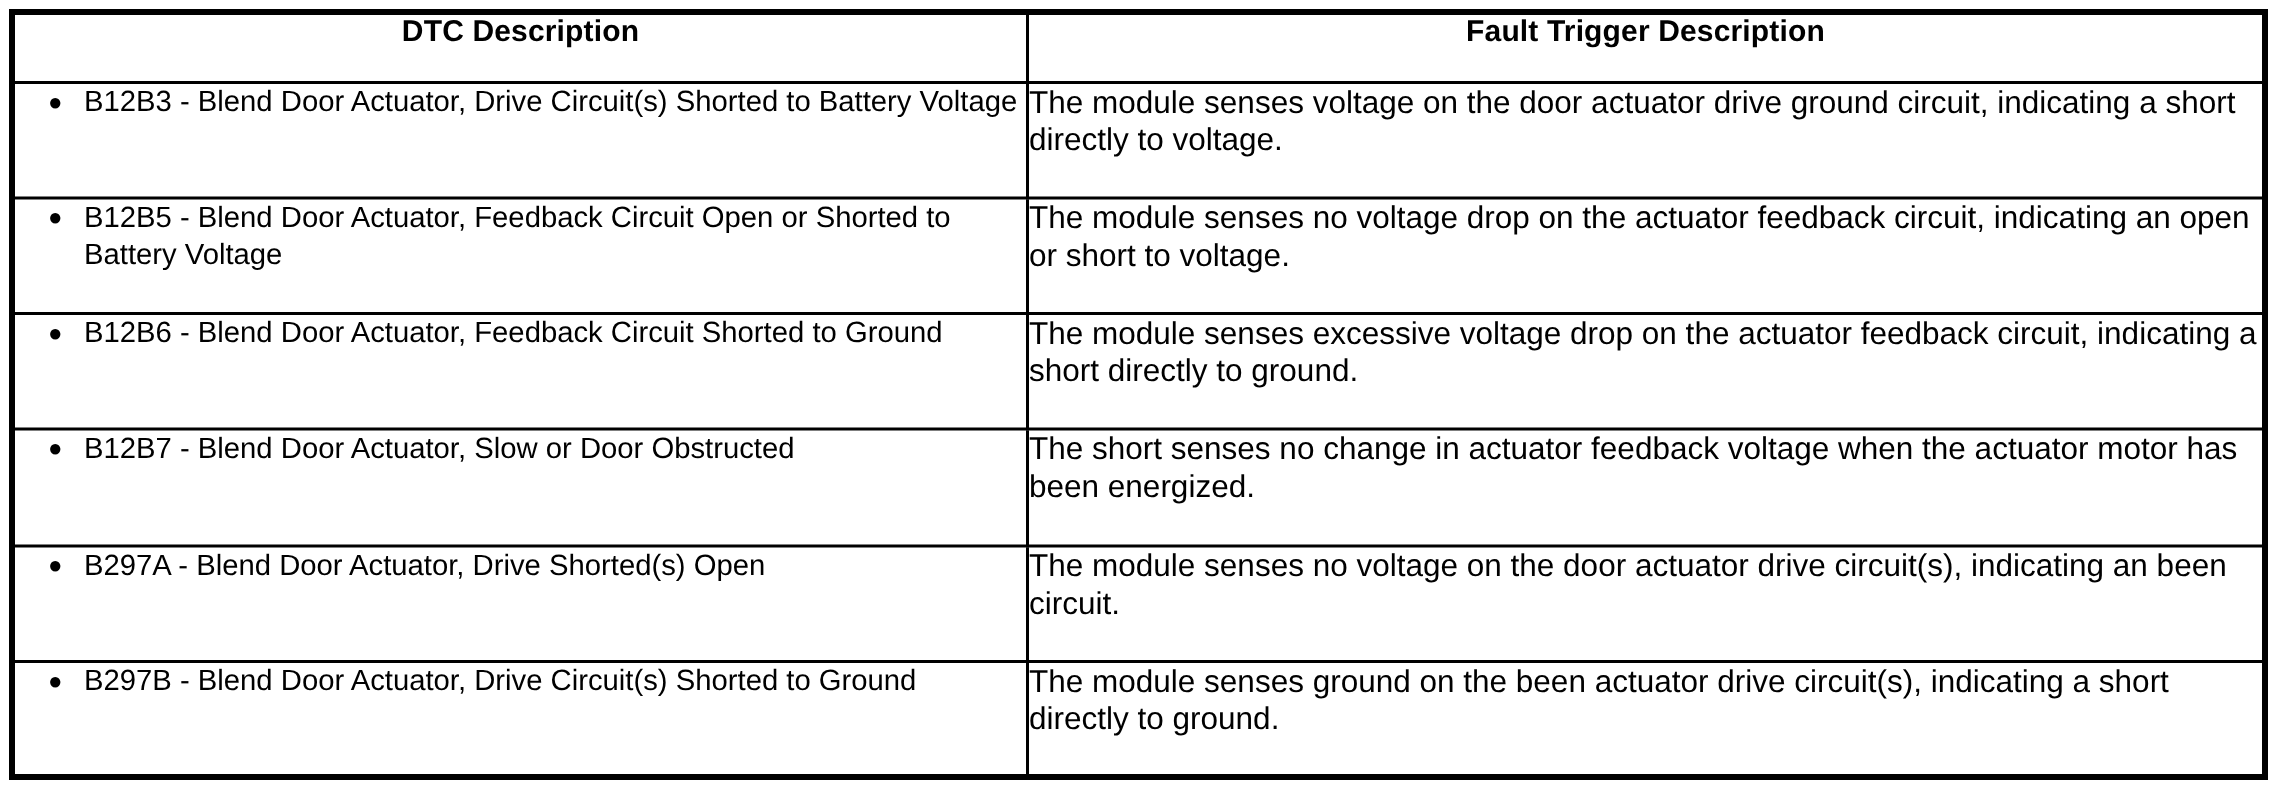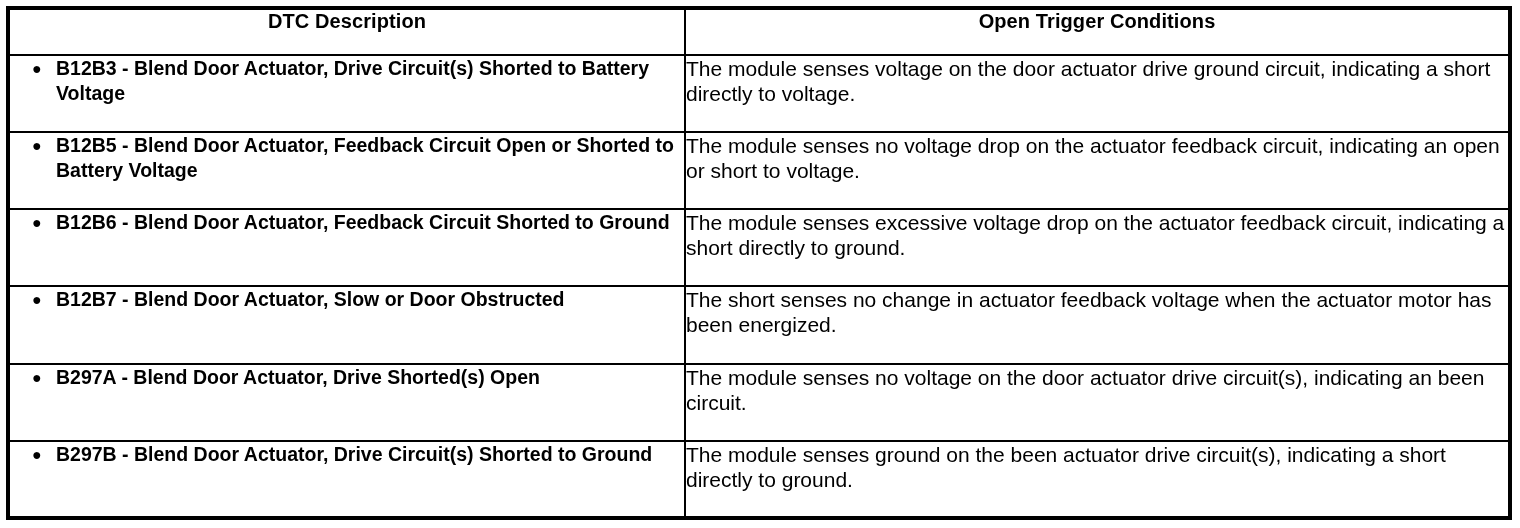--- a/index.html
+++ b/index.html
@@ -80,42 +80,41 @@
     line-height: 25px;
     text-align: left;
     padding-left: 22px;
   }
   .dtc-text {
     flex: 1 1 auto;
     font-size: 19.5px;
     line-height: 25px;
     font-stretch: condensed;
     white-space: pre-line;
-    font-weight: bold;
   }
   .cond-text {
     font-size: 21px;
     line-height: 25px;
     font-stretch: condensed;
     white-space: pre-line;
   }
 </style>
 </head>
 <body>
 
 <div id="dtc-table-wrap">
   <table class="dtc-table">
     <colgroup>
       <col class="col-dtc">
       <col class="col-cond">
     </colgroup>
     <thead>
       <tr class="header-row">
         <th class="header-cell">DTC Description</th>
-        <th class="header-cell">Open Trigger Conditions</th>
+        <th class="header-cell">Fault Trigger Description</th>
       </tr>
     </thead>
     <tbody id="dtc-tbody">
         <tr class="dtc-row">
           <td class="dtc-cell">
             <div class="dtc-item">
               <span class="bullet">●</span>
               <span class="dtc-text">B12B3 - Blend Door Actuator, Drive Circuit(s) Shorted to Battery Voltage</span>
             </div>
           </td>

